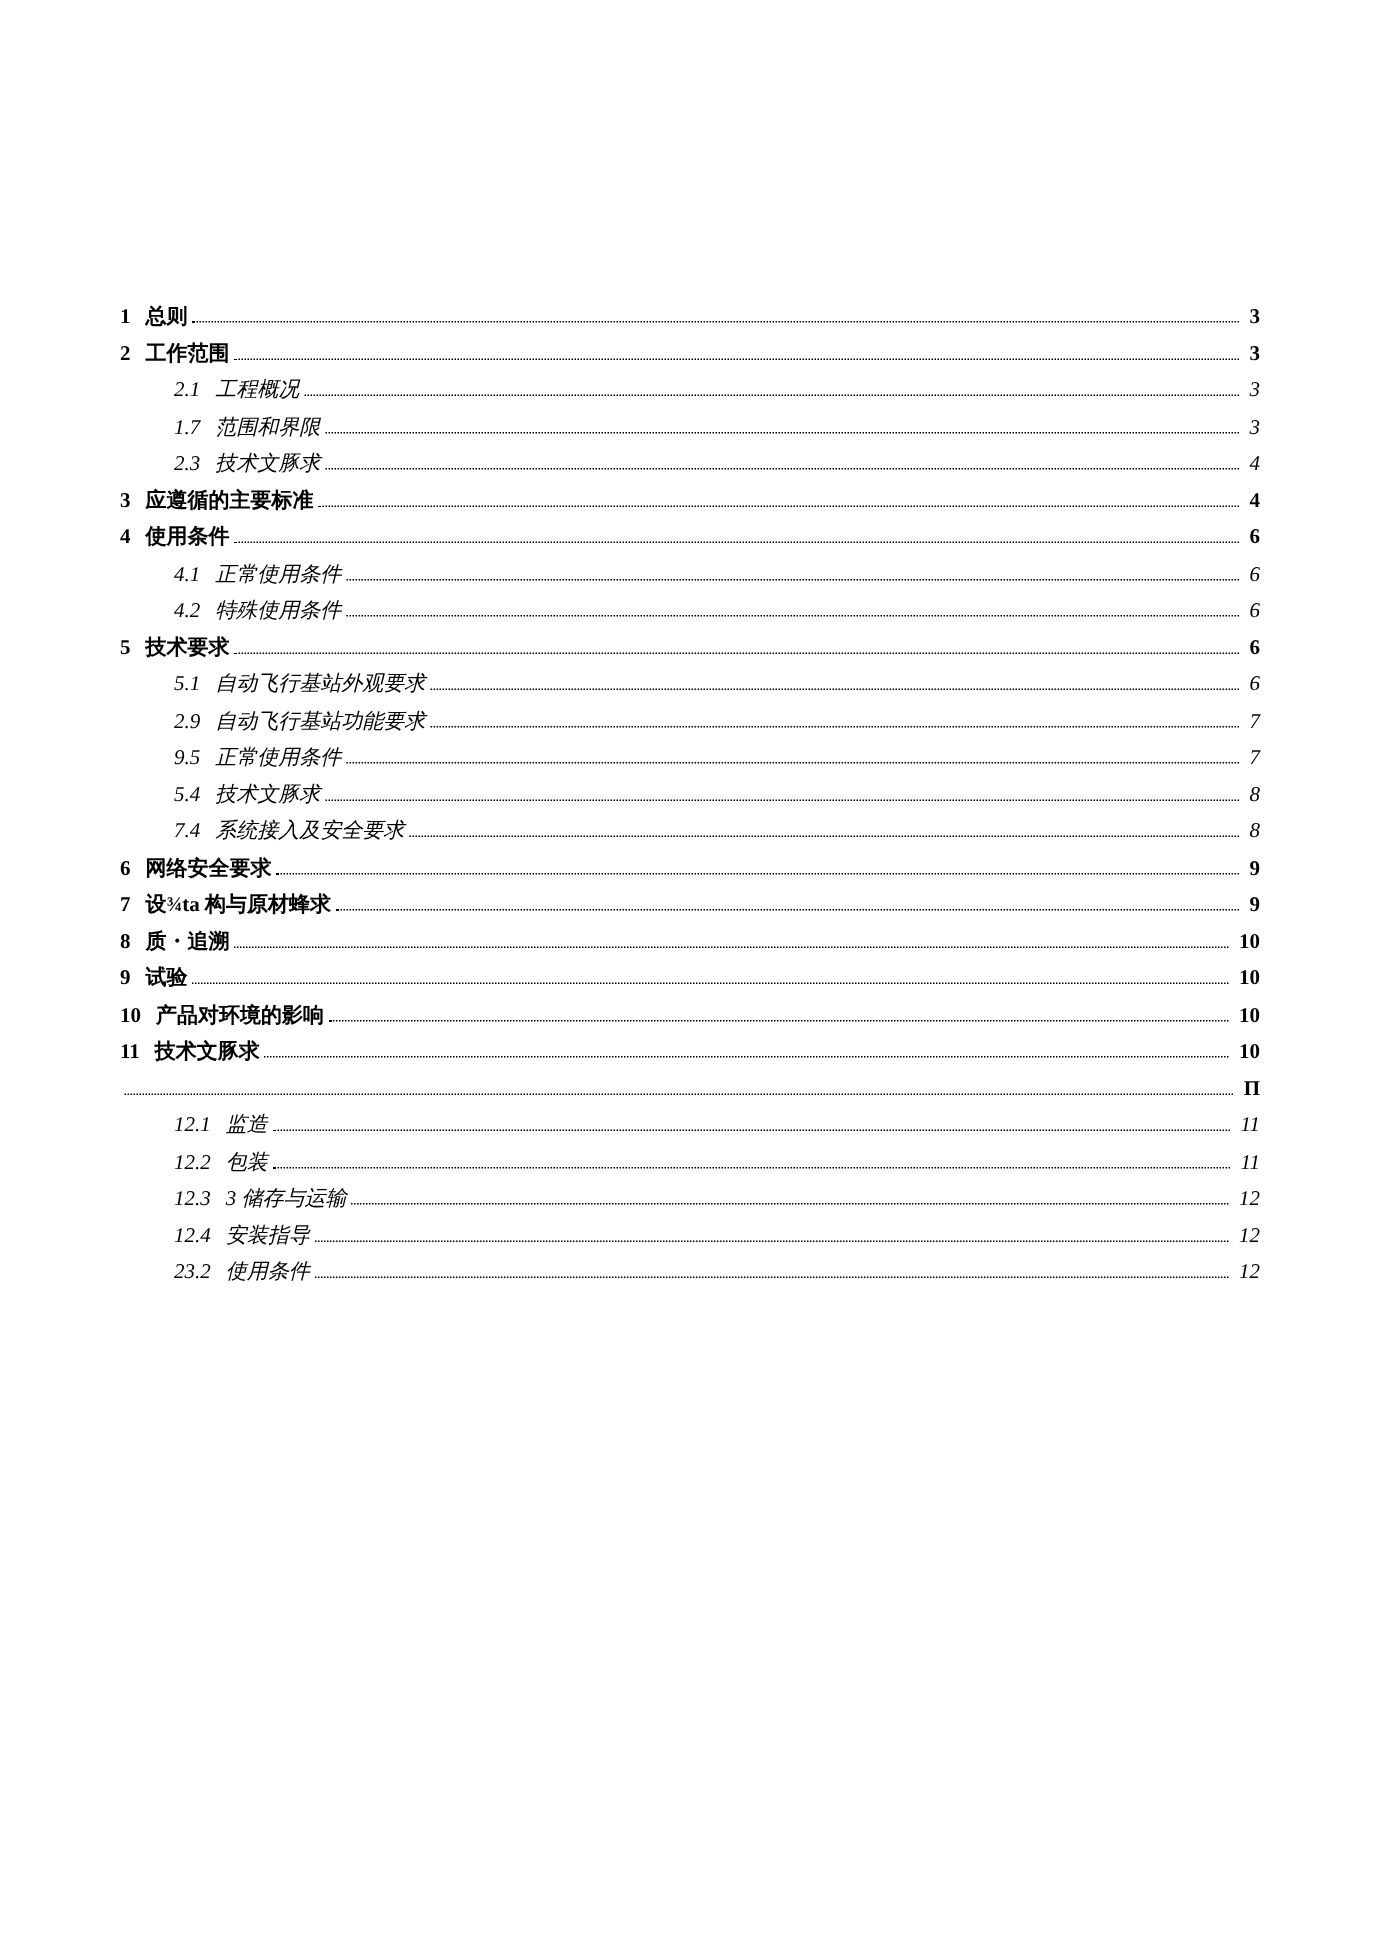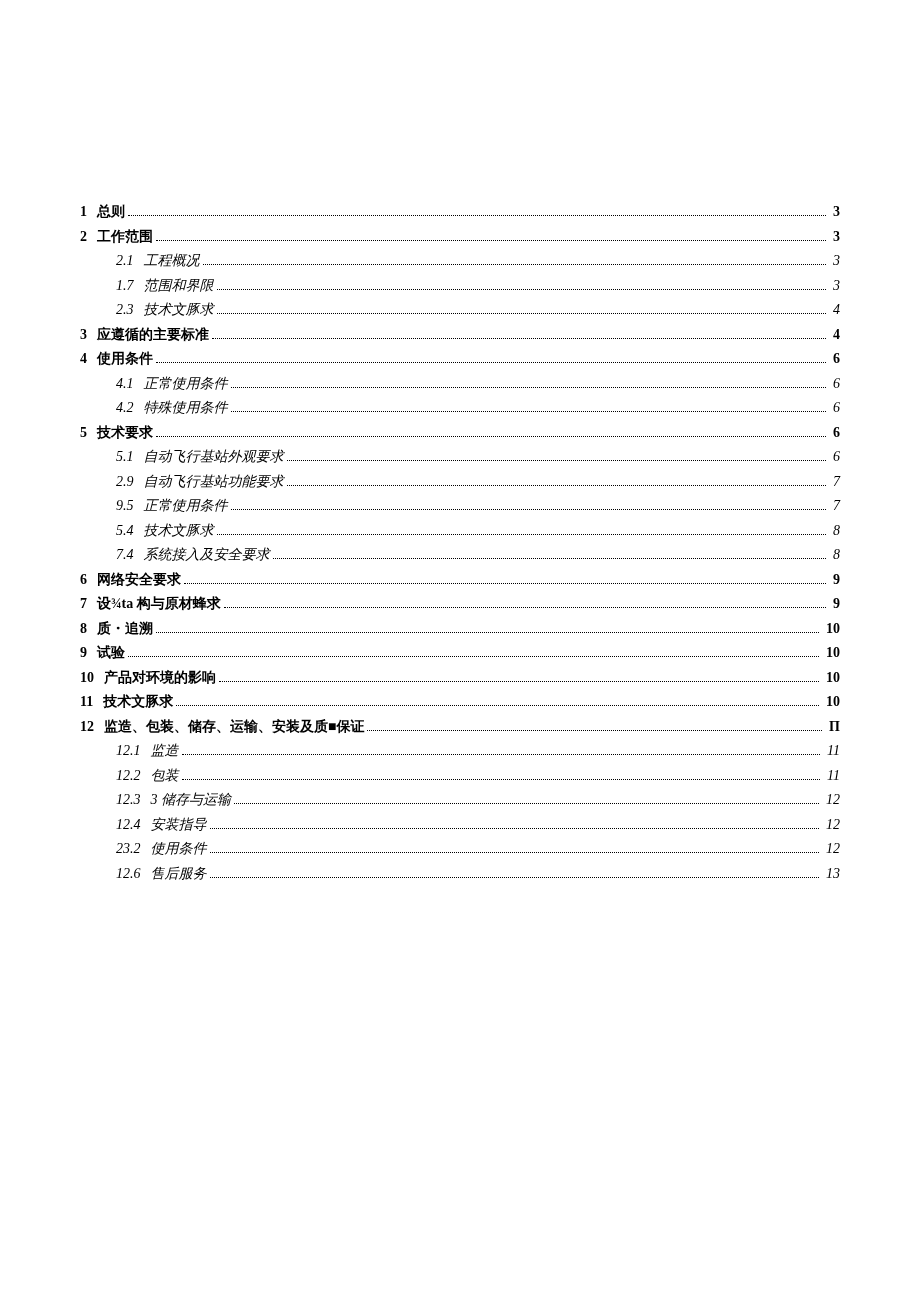--- a/index.html
+++ b/index.html
@@ -155,21 +155,20 @@
       <span class="toc-label"><span class="toc-num">10</span><span>产品对环境的影响</span></span>
       <span class="dots"></span>
       <span class="page">10</span>
     </div>
     <div class="toc-entry level-0">
       <span class="toc-label"><span class="toc-num">11</span><span>技术文豚求</span></span>
       <span class="dots"></span>
       <span class="page">10</span>
     </div>
     <div class="toc-entry level-0">
-      <span class="toc-label"><span class="toc-num">12</span><span>监造、包装、储存、运输、安装及质■保证</span></span>
       <span class="dots"></span>
       <span class="page">Π</span>
     </div>
     <div class="toc-entry level-1">
       <span class="toc-label"><span class="toc-num">12.1</span><span>监造</span></span>
       <span class="dots"></span>
       <span class="page">11</span>
     </div>
     <div class="toc-entry level-1">
       <span class="toc-label"><span class="toc-num">12.2</span><span>包装</span></span>
@@ -184,18 +183,13 @@
     <div class="toc-entry level-1">
       <span class="toc-label"><span class="toc-num">12.4</span><span>安装指导</span></span>
       <span class="dots"></span>
       <span class="page">12</span>
     </div>
     <div class="toc-entry level-1">
       <span class="toc-label"><span class="toc-num">23.2</span><span>使用条件</span></span>
       <span class="dots"></span>
       <span class="page">12</span>
     </div>
-    <div class="toc-entry level-1">
-      <span class="toc-label"><span class="toc-num">12.6</span><span>售后服务</span></span>
-      <span class="dots"></span>
-      <span class="page">13</span>
-    </div>
   </div>
 
 </body></html>

